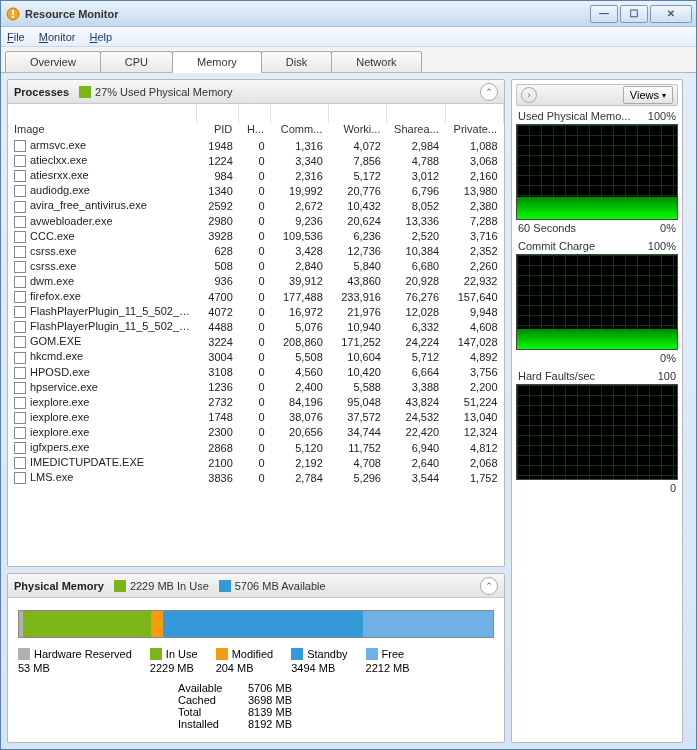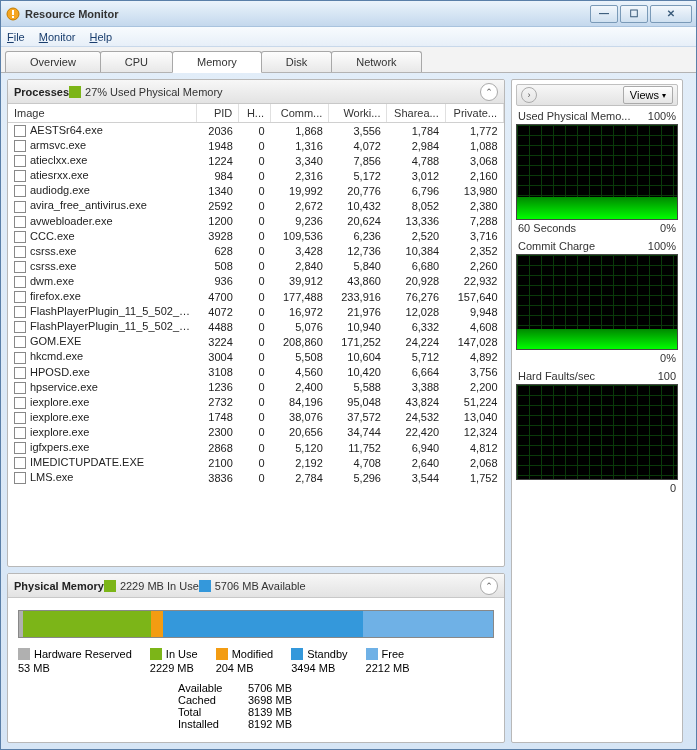--- a/index.html
+++ b/index.html
@@ -20,35 +20,35 @@
 
 .tabs { height: 26px; background: #f3f3f3; display: flex; align-items: flex-end; padding: 4px 4px 0 4px; gap: 0; border-bottom: 1px solid #b3b3b3;}
 .tab { padding: 4px 24px; border: 1px solid #a8a8a8; border-bottom: none; background: linear-gradient(to bottom,#fdfdfd,#e8e8e8); border-radius: 3px 3px 0 0; margin-right: -1px; color:#333; cursor:default;}
 .tab.active { background: #fff; border-bottom: 1px solid #fff; position: relative; top: 1px; font-weight: normal;}
 
 .content { display: flex; padding: 6px; gap: 6px; height: calc(100% - 72px); }
 .left-col { width: 498px; display: flex; flex-direction: column; gap: 6px; }
 .right-col { width: 172px; border: 1px solid #b8b8b8; background: #fff; border-radius: 2px; padding: 4px; display:flex; flex-direction:column;}
 
 .panel { border: 1px solid #b8b8b8; background: #fff; border-radius: 2px; }
-.panel-header { height: 24px; background: linear-gradient(to bottom,#f7f7f7,#e3e3e3); display: flex; align-items: center; padding: 0 6px; border-bottom: 1px solid #c8c8c8; }
+.panel-header { height: 24px; background: linear-gradient(to bottom,#f7f7f7,#e3e3e3); display: flex; align-items: center; padding: 0 6px; border-bottom: 1px solid #c8c8c8; gap: 10px;}
 .panel-header .ph-title { font-weight: bold; color: #222; }
 .panel-header .ph-stat { display: flex; align-items: center; gap: 4px; color:#333;}
 .sq { width: 12px; height: 12px; display: inline-block; }
 .sq.green { background: #7cb518; }
 .sq.gray { background: #b0b0b0; }
 .sq.orange { background: #f39c12; }
 .sq.blue { background: #3498db; }
 .sq.lightblue { background: #6fb1e6; }
 .panel-header .collapse-btn { margin-left: auto; width: 18px; height: 18px; border: 1px solid #aaa; border-radius: 50%; background: #fff; display: flex; align-items: center; justify-content: center; font-size: 9px; color:#555; cursor:default;}
 
 .processes-panel { flex: 1; display: flex; flex-direction: column; overflow: hidden;}
 .table-wrapper { flex: 1; overflow-y: scroll; overflow-x: hidden; }
 table { width: 100%; border-collapse: collapse; table-layout: fixed; }
-thead th { text-align: left; padding: 3px 6px; background: #fff; border-right: 1px solid #e0e0e0; border-bottom: 1px solid #d0d0d0; font-weight: normal; color: #333; white-space: nowrap; overflow: hidden; position: sticky; top: 0;}
+thead th { text-align: left; padding: 3px 6px; background: #fff; border-right: 1px solid #e0e0e0; border-bottom: 1px solid #d0d0d0; font-weight: normal; color: #333; white-space: nowrap; overflow: hidden; position: sticky; top: 16px;}
 thead th.num { text-align: right; }
 tbody td { padding: 1px 6px; white-space: nowrap; overflow: hidden; text-overflow: ellipsis; color:#222;}
 tbody td.num { text-align: right; }
 .chk { display:inline-block; width:12px; height:12px; border:1px solid #888; background:#fff; margin-right:4px; vertical-align:middle;}
 .col-image { width: 178px; }
 .col-pid { width: 40px; }
 .col-h { width: 30px; }
 .col-n { width: 55px; }
 
 ::-webkit-scrollbar { width: 16px; }
@@ -203,21 +203,21 @@
                   <td><span class="chk"></span>avira_free_antivirus.exe</td>
                   <td class="num">2592</td>
                   <td class="num">0</td>
                   <td class="num">2,672</td>
                   <td class="num">10,432</td>
                   <td class="num">8,052</td>
                   <td class="num">2,380</td>
                 </tr>
                 <tr>
                   <td><span class="chk"></span>avwebloader.exe</td>
-                  <td class="num">1200</td>
+                  <td class="num">2980</td>
                   <td class="num">0</td>
                   <td class="num">9,236</td>
                   <td class="num">20,624</td>
                   <td class="num">13,336</td>
                   <td class="num">7,288</td>
                 </tr>
                 <tr>
                   <td><span class="chk"></span>CCC.exe</td>
                   <td class="num">3928</td>
                   <td class="num">0</td>

